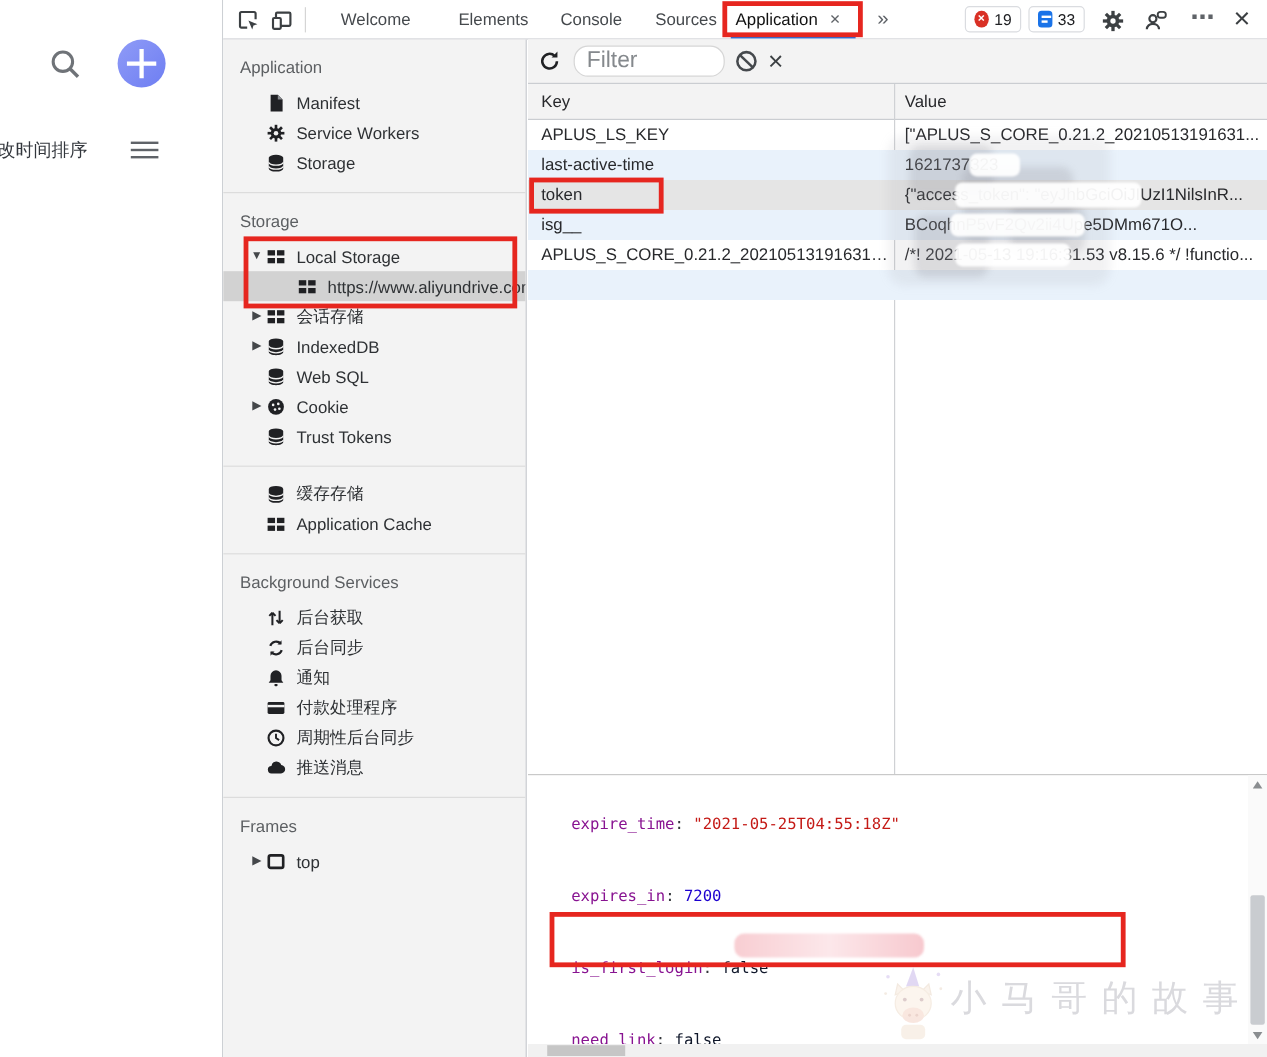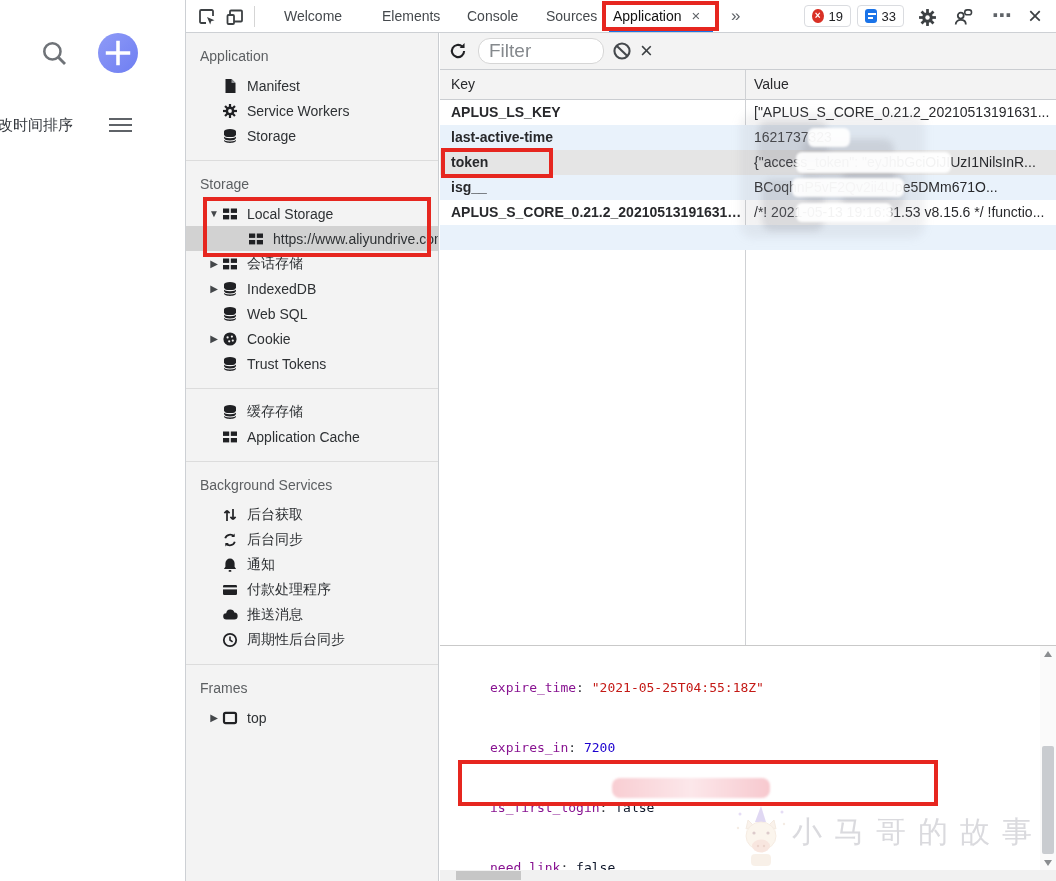--- a/index.html
+++ b/index.html
@@ -59,36 +59,36 @@
   .blk-btn{position:absolute;left:172px;top:8px;cursor:pointer;}
   .clr-btn{position:absolute;left:200px;top:0px;height:37px;line-height:35px;font-size:22px;color:#3c4043;cursor:pointer;}
   .theader{position:absolute;left:0;top:37px;right:0;height:30px;background:#f3f3f3;border-bottom:1px solid #cacdd1;
            box-sizing:border-box;font-size:14px;color:#28292c;}
   .th-key{position:absolute;left:11px;top:0;line-height:29px;}
   .th-val{position:absolute;left:314px;top:0;line-height:29px;}
   .colline{position:absolute;left:305px;top:37px;width:1px;height:575px;background:#cfd1d4;}
   .trow{position:absolute;left:0;right:0;height:25px;display:flex;font-size:14px;color:#28292c;cursor:pointer;}
   .trow.alt{background:#e9f2fb;}
   .trow.sel{background:#e5e5e5;}
-  .tkey{width:294px;padding-left:11px;line-height:25px;white-space:pre;overflow:hidden;text-overflow:ellipsis;flex:none;font-weight:bold;}
+  .tkey{width:294px;padding-left:11px;line-height:25px;white-space:pre;overflow:hidden;text-overflow:ellipsis;flex:none;}
   .tval{flex:1;padding-left:9px;line-height:25px;white-space:pre;overflow:hidden;}
 
   
   .ovl{position:absolute;pointer-events:none;}
   .mosaic{background:rgba(135,135,145,.22);border-radius:10px;filter:blur(3px);}
   .mosaic-lite{background:rgba(150,150,160,.12);border-radius:14px;filter:blur(4px);}
   .smudge{background:rgba(255,255,255,.94);border-radius:6px;filter:blur(1px);}
 
   
   .preview{position:absolute;left:0;right:0;top:612px;height:225px;background:#fff;border-top:1px solid #c9c9c9;
            box-sizing:content-box;overflow:hidden;}
   .plines{position:absolute;left:36px;top:-8px;font-family:"DejaVu Sans Mono","Liberation Mono",monospace;
           font-size:13px;line-height:20px;white-space:pre;}
   .pline{height:20px;}
-  .pk{color:#881391;margin-left:14px;}
+  .pk{color:#881391;}
   .pk::after{content:": ";color:#33363a;}
   .pv.s{color:#c41a16;}
   .pv.n{color:#1c00cf;}
   .pv.b{color:#0f172a;}
   .pink-smudge{position:absolute;left:172px;top:132px;width:158px;height:20px;border-radius:8px;
                background:linear-gradient(90deg,rgba(248,203,208,.95),rgba(252,230,233,.95),rgba(247,198,204,.95));
                filter:blur(1px);pointer-events:none;}
   .wm-text{position:absolute;left:352px;top:166px;font-family:"Liberation Serif","DejaVu Serif",serif;
            font-size:30px;letter-spacing:12px;color:rgba(168,168,176,.42);white-space:nowrap;pointer-events:none;}
   .wm-unicorn{position:absolute;left:294px;top:158px;opacity:.5;pointer-events:none;}
@@ -434,33 +434,33 @@
               <svg class="ic" viewBox="0 0 16 16">
                 <use href="#i-card"></use>
               </svg>
             </span>
           <span>付款处理程序</span>
         </div>
         <div class="srow">
           <span class="arrow"></span>
           <span class="icw">
               <svg class="ic" viewBox="0 0 16 16">
+                <use href="#i-clock"></use>
+              </svg>
+            </span>
+          <span>周期性后台同步</span>
+        </div>
+        <div class="srow">
+          <span class="arrow"></span>
+          <span class="icw">
+              <svg class="ic" viewBox="0 0 16 16">
                 <use href="#i-cloud"></use>
               </svg>
             </span>
           <span>推送消息</span>
-        </div>
-        <div class="srow">
-          <span class="arrow"></span>
-          <span class="icw">
-              <svg class="ic" viewBox="0 0 16 16">
-                <use href="#i-clock"></use>
-              </svg>
-            </span>
-          <span>周期性后台同步</span>
         </div>
       </div>
 
       <div class="section">
         <div class="sec-title">Frames</div>
         <div class="srow">
           <span class="arrow">▶</span>
           <span class="icw">
               <svg class="ic" viewBox="0 0 16 16">
                 <use href="#i-frame"></use>

